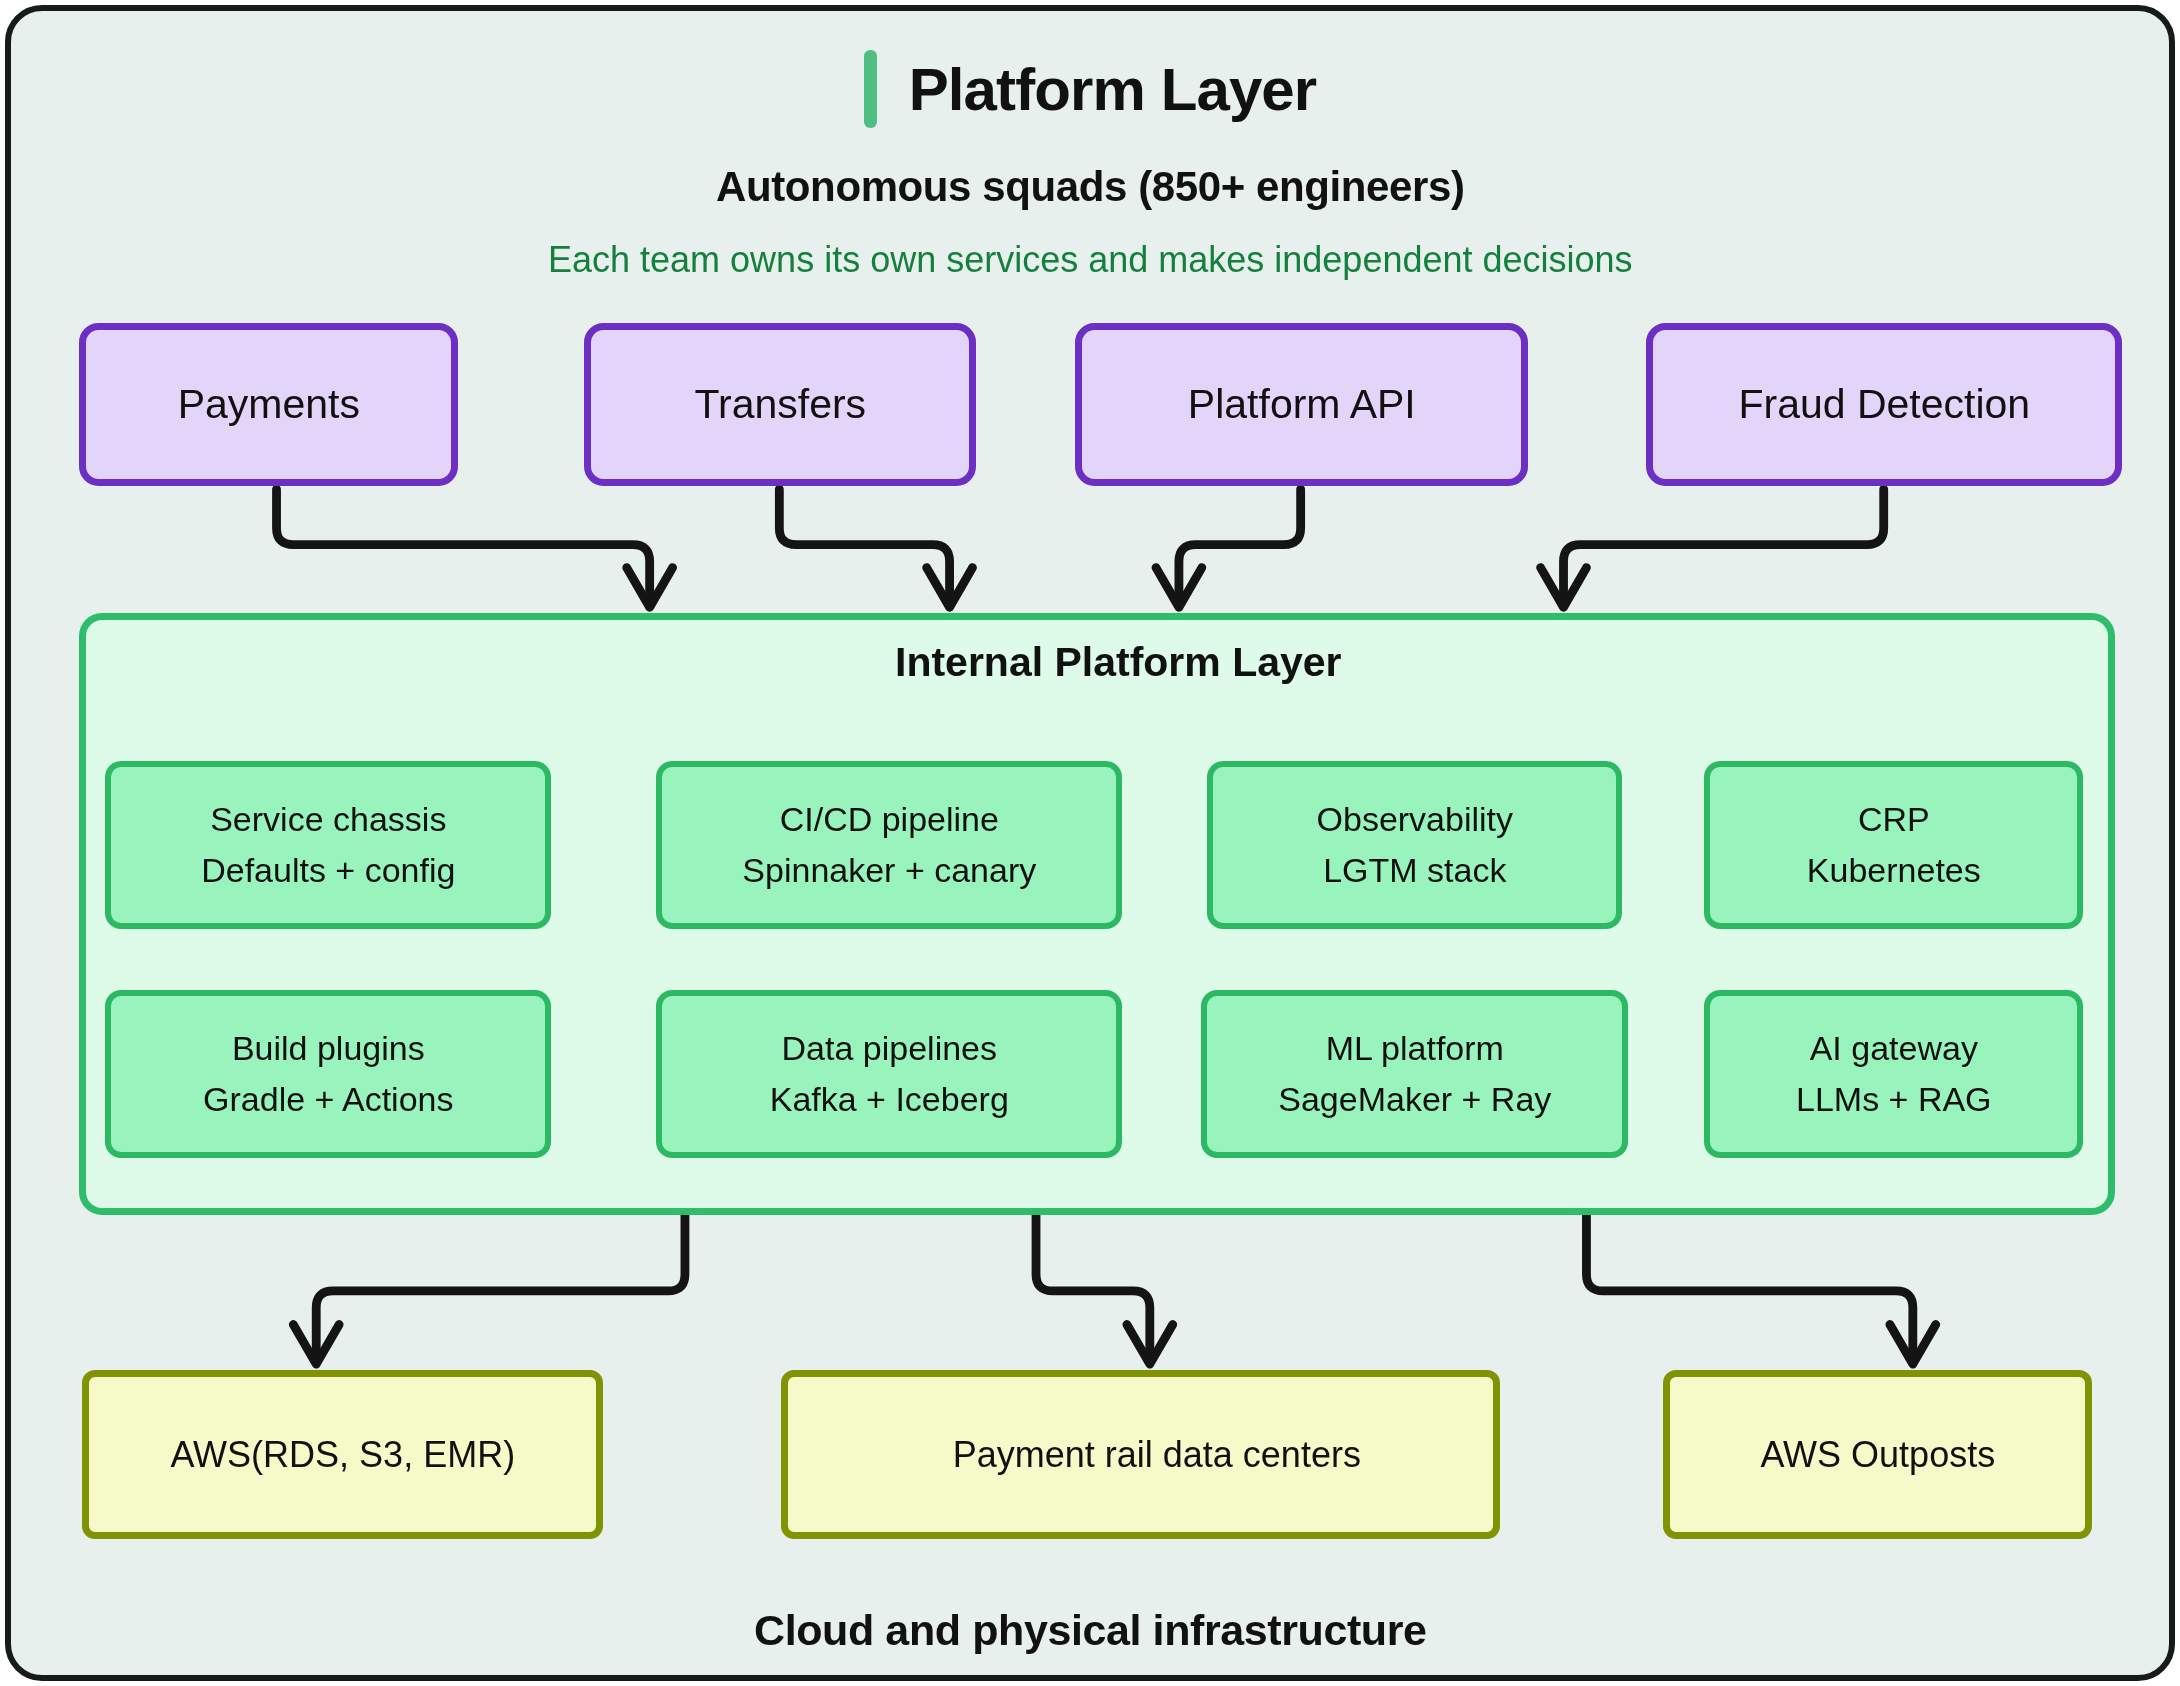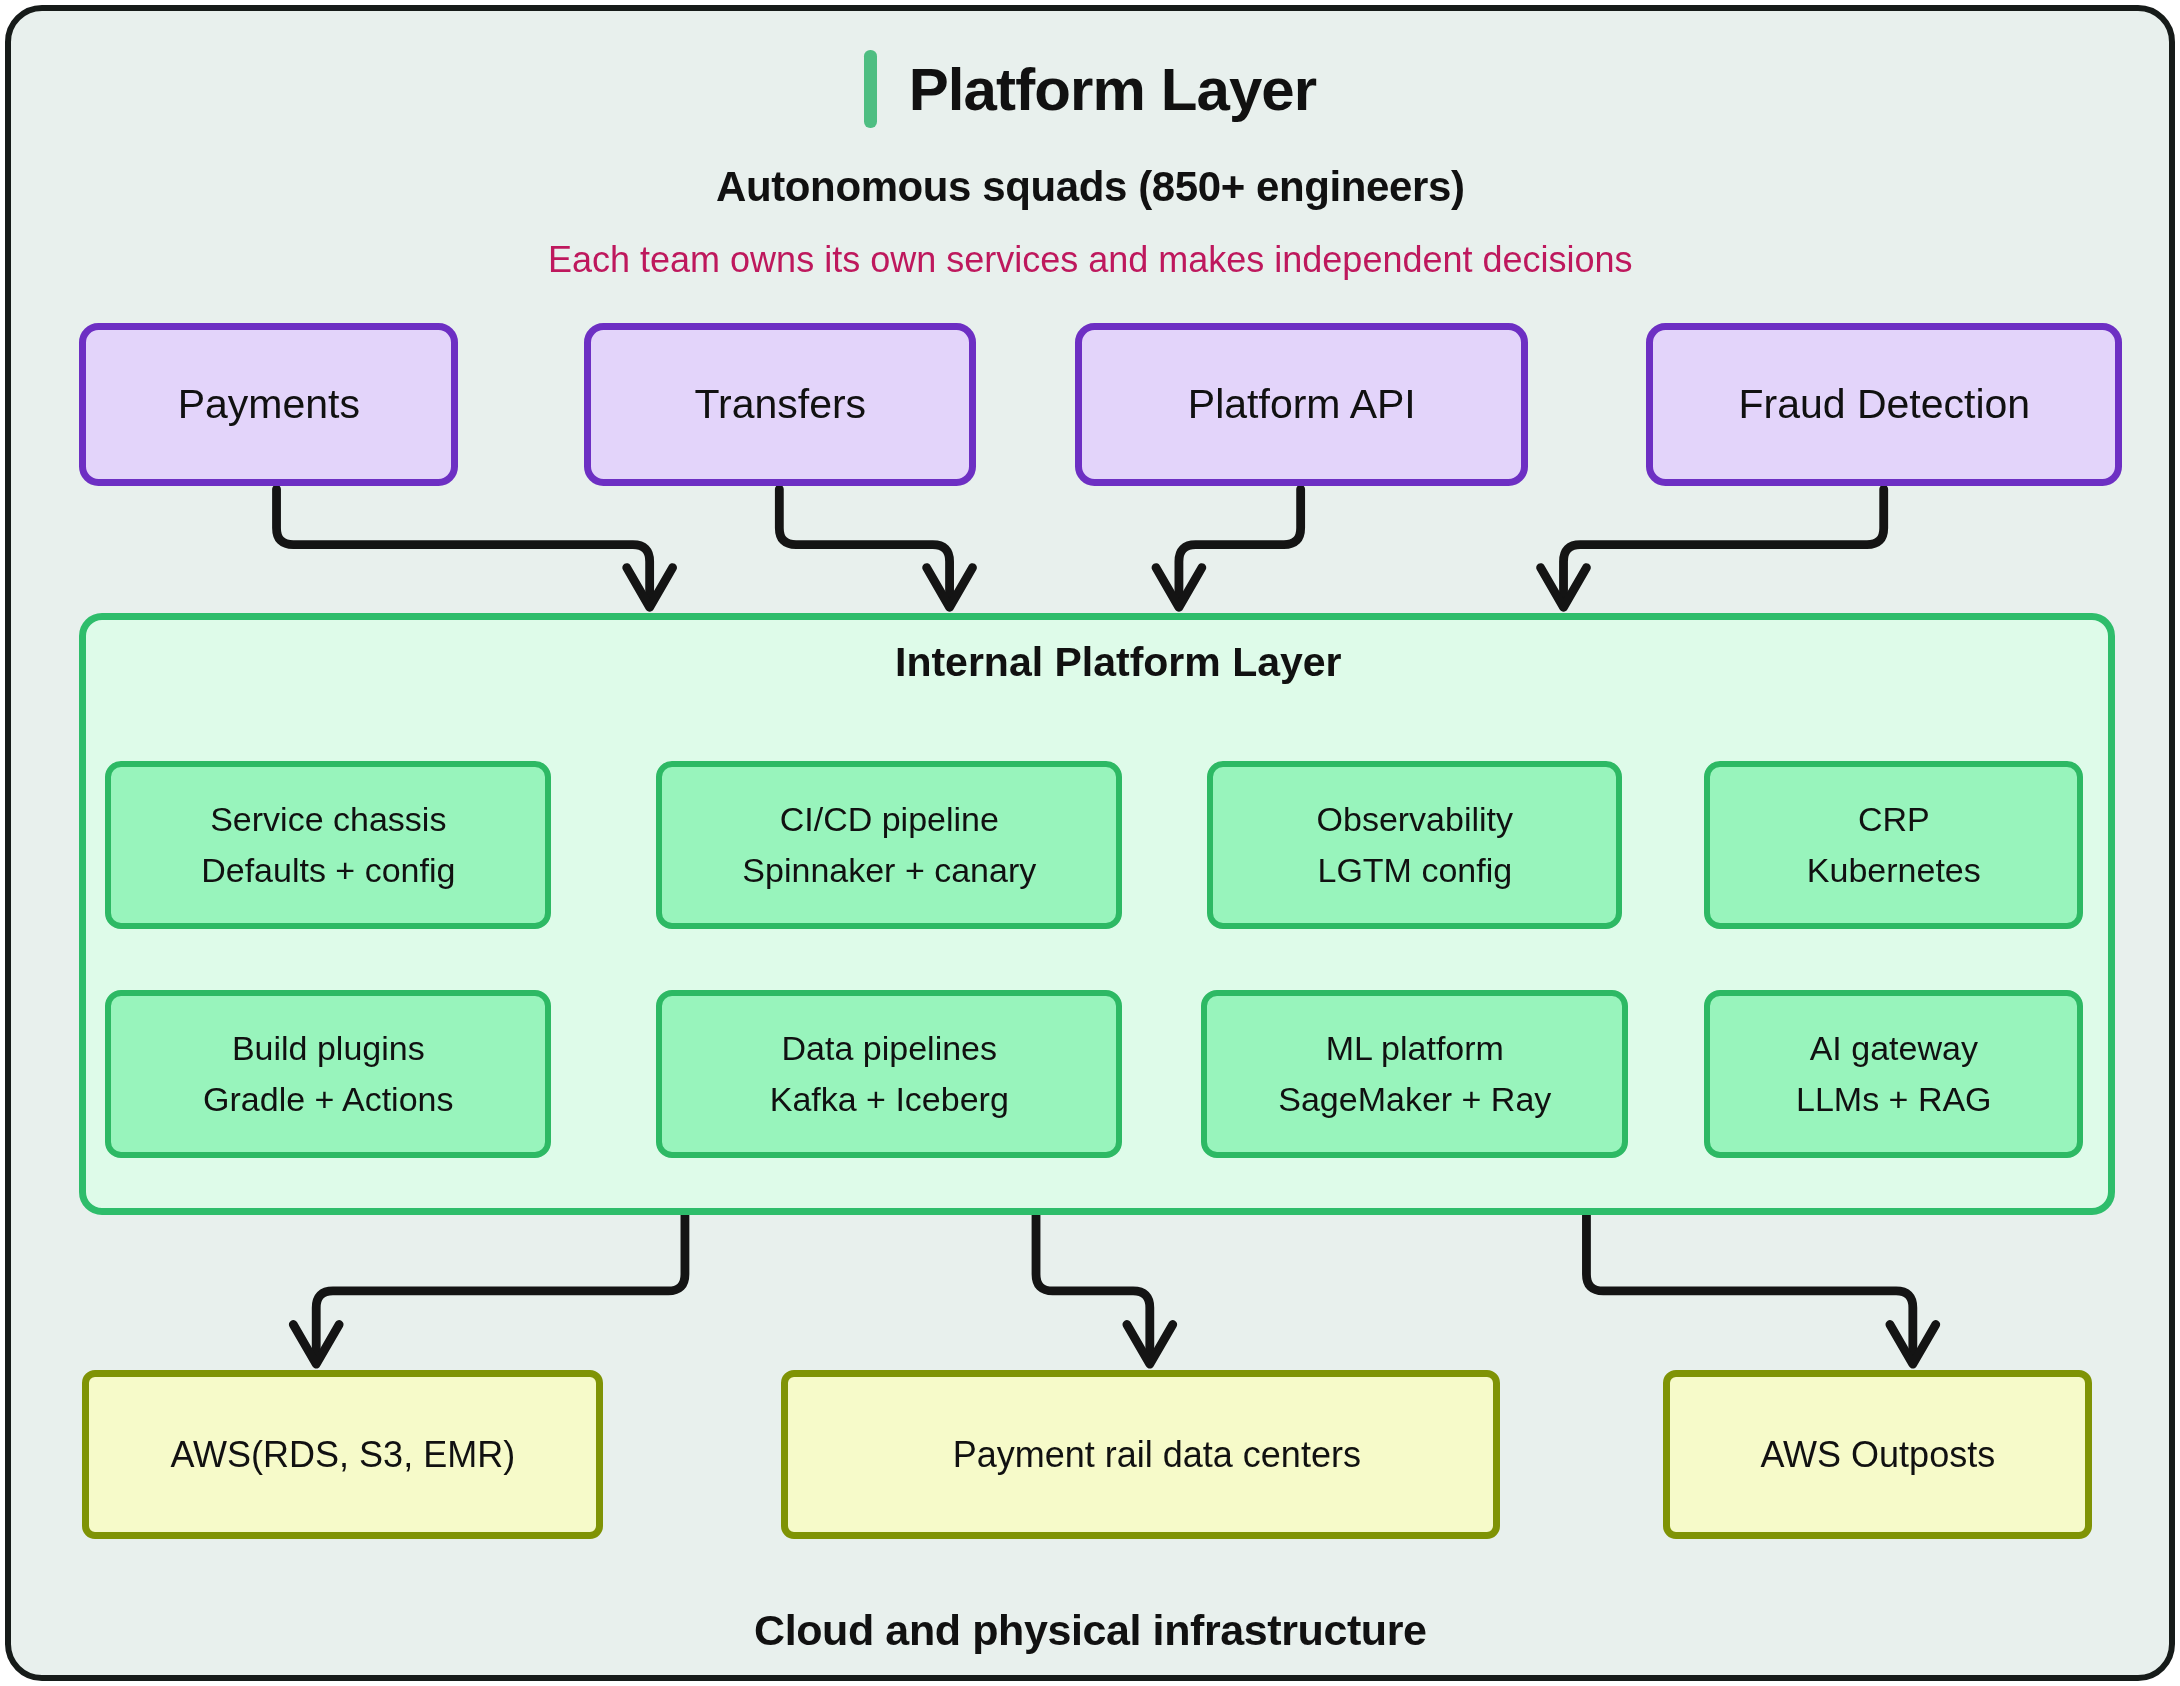--- a/index.html
+++ b/index.html
@@ -15,21 +15,21 @@
     display:flex;align-items:center;justify-content:center;gap:32px;
   }
   .accent-bar{width:12.4px;height:78px;border-radius:6.2px;background:#4ebe82;display:inline-block;}
   .page-title{font-size:60px;font-weight:bold;letter-spacing:-0.9px;}
   .subtitle{
     position:absolute;left:0;top:152px;width:100%;text-align:center;
     font-size:42px;font-weight:bold;letter-spacing:-0.4px;
   }
   .tagline{
     position:absolute;left:0;top:228px;width:100%;text-align:center;
-    font-size:36px;font-weight:400;color:#be185d;
+    font-size:36px;font-weight:400;color:#15803d;
   }
   .squad-box{
     position:absolute;top:312px;height:163px;box-sizing:border-box;
     background:#e3d4fa;border:7px solid #6d2fc3;border-radius:19.4px;
     display:flex;align-items:center;justify-content:center;
     font-size:41px;font-weight:500;
   }
   .platform-box{
     position:absolute;left:68px;top:602px;width:2036px;height:602px;box-sizing:border-box;
     background:#defbe9;border:7px solid #2ebd6b;border-radius:23px;
@@ -119,21 +119,21 @@
   <div class="service-box" style="left:94px;top:750px;width:446px;">
     <span>Service chassis</span>
     <span>Defaults + config</span>
   </div>
   <div class="service-box" style="left:645px;top:750px;width:466px;">
     <span>CI/CD pipeline</span>
     <span>Spinnaker + canary</span>
   </div>
   <div class="service-box" style="left:1196px;top:750px;width:415px;">
     <span>Observability</span>
-    <span>LGTM config</span>
+    <span>LGTM stack</span>
   </div>
   <div class="service-box" style="left:1693px;top:750px;width:379px;">
     <span>CRP</span>
     <span>Kubernetes</span>
   </div>
 
   <div class="service-box" style="left:94px;top:979px;width:446px;">
     <span>Build plugins</span>
     <span>Gradle + Actions</span>
   </div>

